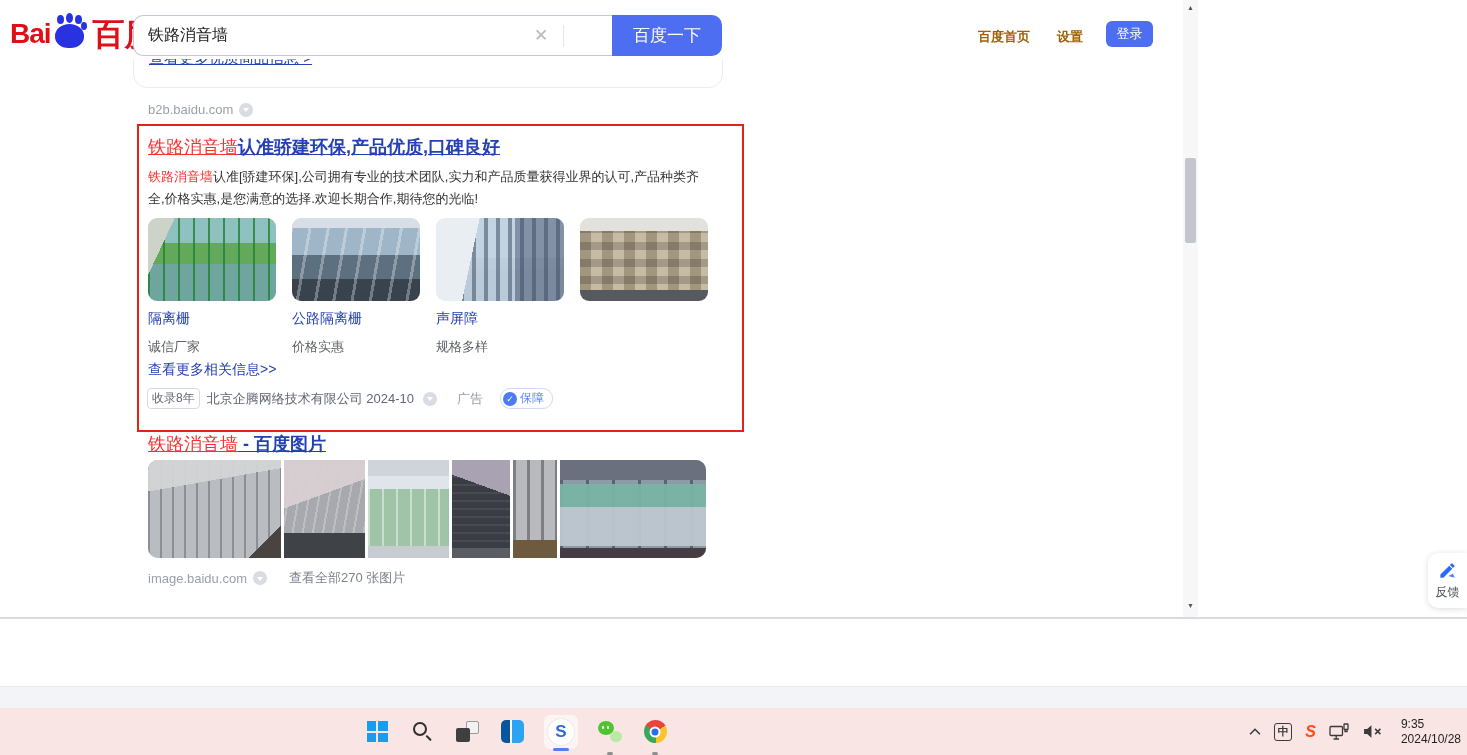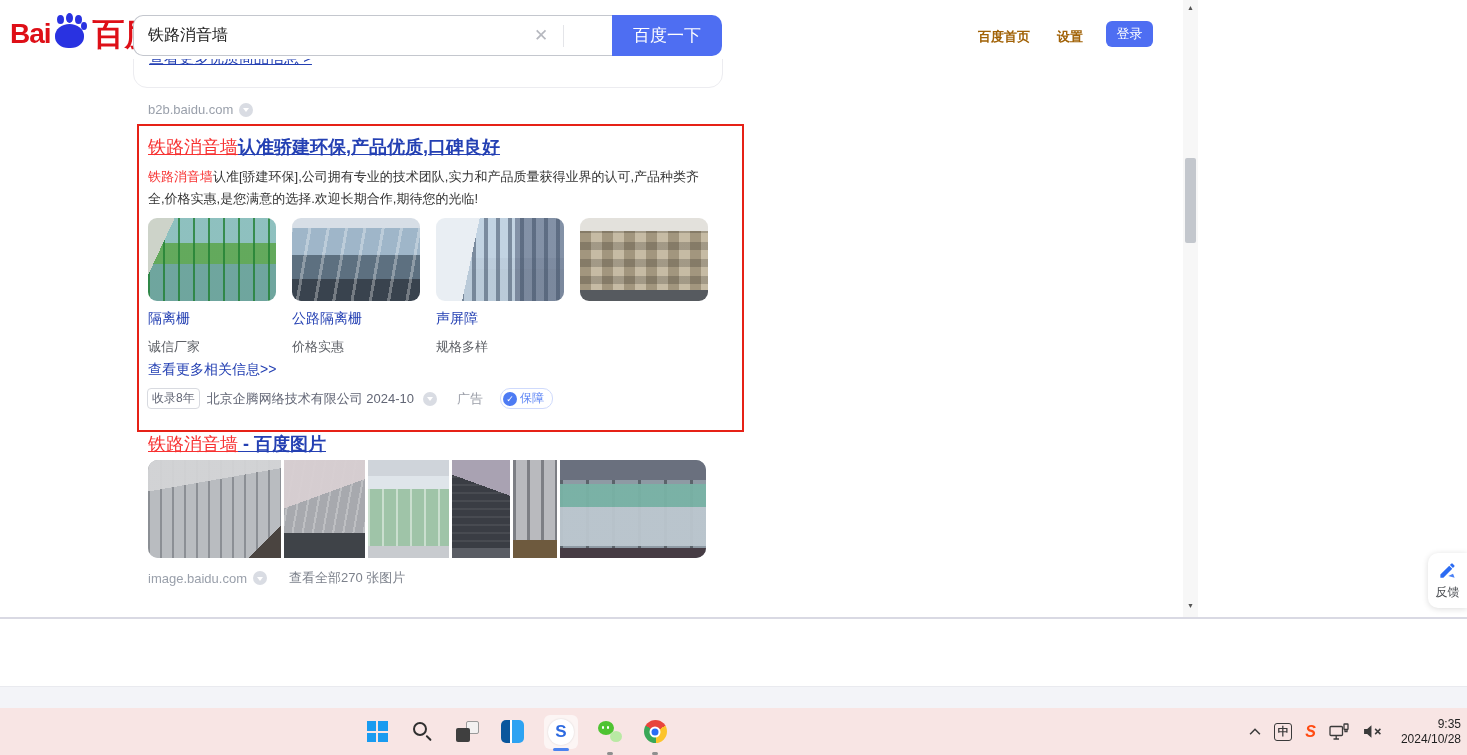--- a/index.html
+++ b/index.html
@@ -169,21 +169,21 @@
   .chrome .ring { position:absolute; left:50%; top:50%; transform:translate(-50%,-50%); width:11px; height:11px;
     background:#fff; border-radius:50%; }
   .chrome .core { position:absolute; left:50%; top:50%; transform:translate(-50%,-50%); width:7px; height:7px;
     background:#2a6cf4; border-radius:50%; }
 
   .tray { position:absolute; right:6px; top:0; height:47px; display:flex; align-items:center; gap:13px; }
   .tray-item { display:flex; align-items:center; justify-content:center; cursor:pointer; }
   .ime-box { width:18px; height:18px; border:1.6px solid #3a3a3a; border-radius:3px; display:flex; align-items:center;
     justify-content:center; font-size:11px; font-weight:bold; color:#3a3a3a; }
   .sogou-ime { font-size:16px; font-weight:bold; color:#ff4b12; font-style:italic; }
-  .clock { text-align:right; font-size:12px; color:#1f1f1f; line-height:15px; margin-left:6px; cursor:pointer; }
+  .clock { font-size:12px; color:#1f1f1f; line-height:15px; margin-left:6px; cursor:pointer; }
 </style>
 </head>
 <body>
 
 <div id="screen">
 
   <div class="content">
 
     <div class="prev-card">
       <a class="clipped-link">查看更多优质商品信息 &gt;</a>

